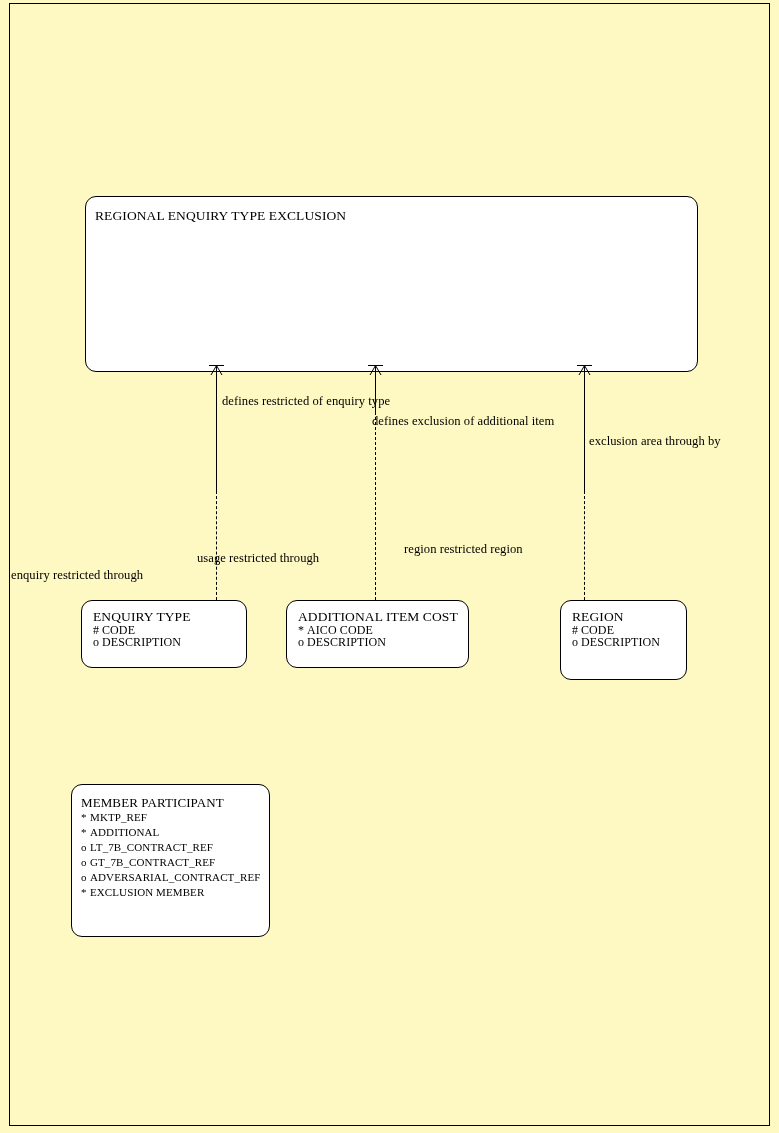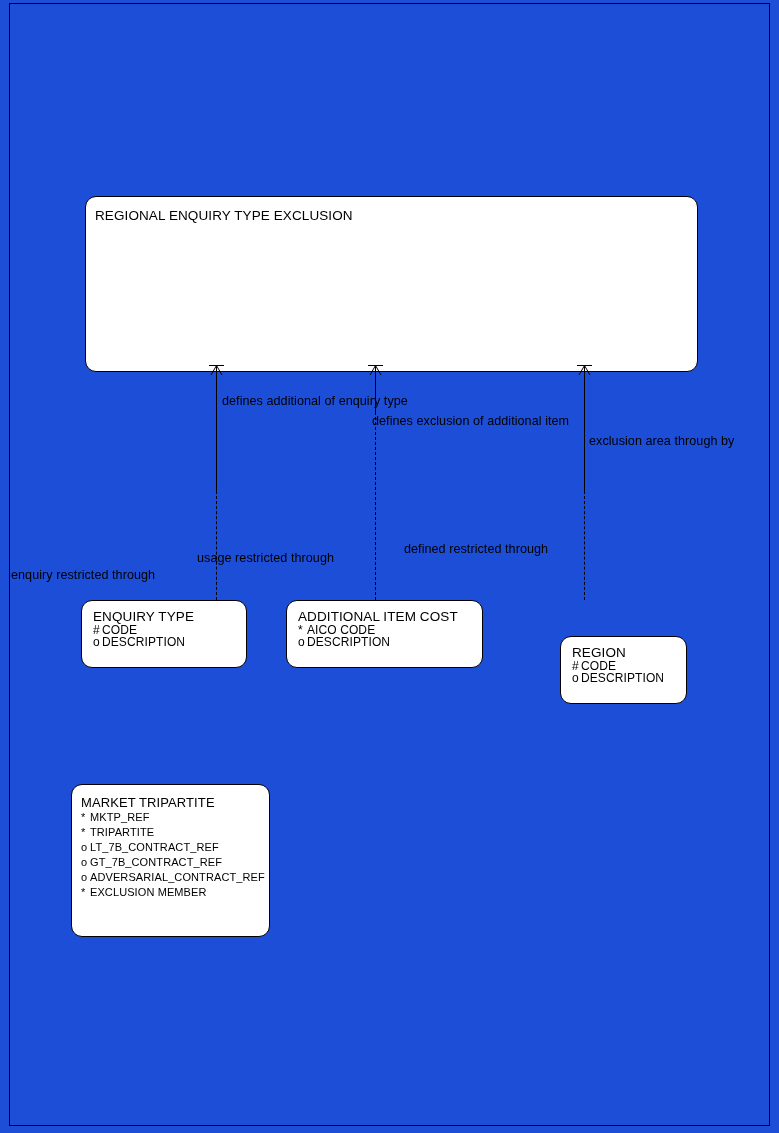--- a/index.html
+++ b/index.html
@@ -9,22 +9,23 @@
     background: #ffffff;
   }
   body {
     font-family: "Liberation Sans", sans-serif;
     color: #000000;
   }
   #page {
     position: relative;
     width: 779px;
     height: 1133px;
-    background: #1d4ed8;
+    background: #fef9c3;
     overflow: hidden;
+    font-family: Liberation Serif, serif;
   }
   
   #page-frame {
     position: absolute;
     left: 9px;
     top: 3px;
     width: 761px;
     height: 1123px;
     border: 1px solid #000000;
     box-sizing: border-box;
@@ -77,29 +78,28 @@
   
   #entity-enquiry-type {
     left: 81px;
     top: 600px;
     width: 166px;
     height: 68px;
   }
   #entity-additional-item-cost {
     left: 286px;
     top: 600px;
-    width: 197px;
+    width: 183px;
     height: 68px;
   }
   #entity-region {
     left: 560px;
     top: 600px;
     width: 127px;
-    height: 68px;
-    margin-top: 36px;
+    height: 80px;
   }
   #entity-market-participant {
     left: 71px;
     top: 784px;
     width: 199px;
     height: 153px;
   }
 
   .entity .body {
     position: absolute;
@@ -176,27 +176,27 @@
 
   <div class="conn solid" style="left:216px; top:372px; height:119px;"></div>
   <div class="conn dashed" style="left:216px; top:491px; height:109px;"></div>
 
   <div class="conn solid" style="left:375px; top:372px; height:40px;"></div>
   <div class="conn dashed" style="left:375px; top:412px; height:188px;"></div>
 
   <div class="conn solid" style="left:584px; top:372px; height:119px;"></div>
   <div class="conn dashed" style="left:584px; top:491px; height:109px;"></div>
 
-  <div class="rel-label" style="left:222px; top:394px;">defines additional of enquiry type</div>
+  <div class="rel-label" style="left:222px; top:394px;">defines restricted of enquiry type</div>
   <div class="rel-label" style="left:372px; top:414px;">defines exclusion of additional item</div>
   <div class="rel-label" style="left:589px; top:434px;">exclusion area through by</div>
 
   <div class="rel-label" style="left:11px; top:568px;">enquiry restricted through</div>
   <div class="rel-label" style="left:197px; top:551px;text-align:right;">usage restricted through</div>
-  <div class="rel-label" style="left:404px; top:542px;">defined restricted through</div>
+  <div class="rel-label" style="left:404px; top:542px;">region restricted region</div>
 
   <div class="entity" id="entity-enquiry-type">
     <div class="body">
       <div class="entity-title">ENQUIRY TYPE</div>
       <ul class="attr-list">
         <li class="attr">
           <span class="mark">#</span><span>CODE</span>
         </li>
         <li class="attr">
           <span class="mark">o</span><span>DESCRIPTION</span>
@@ -228,27 +228,27 @@
         </li>
         <li class="attr">
           <span class="mark">o</span><span>DESCRIPTION</span>
         </li>
       </ul>
     </div>
   </div>
 
   <div class="entity" id="entity-market-participant">
     <div class="body">
-      <div class="entity-title">MARKET TRIPARTITE</div>
+      <div class="entity-title">MEMBER PARTICIPANT</div>
       <ul class="attr-list">
         <li class="attr">
           <span class="mark">*</span><span>MKTP_REF</span>
         </li>
         <li class="attr">
-          <span class="mark">*</span><span>TRIPARTITE</span>
+          <span class="mark">*</span><span>ADDITIONAL</span>
         </li>
         <li class="attr">
           <span class="mark">o</span><span>LT_7B_CONTRACT_REF</span>
         </li>
         <li class="attr">
           <span class="mark">o</span><span>GT_7B_CONTRACT_REF</span>
         </li>
         <li class="attr">
           <span class="mark">o</span><span>ADVERSARIAL_CONTRACT_REF</span>
         </li>

